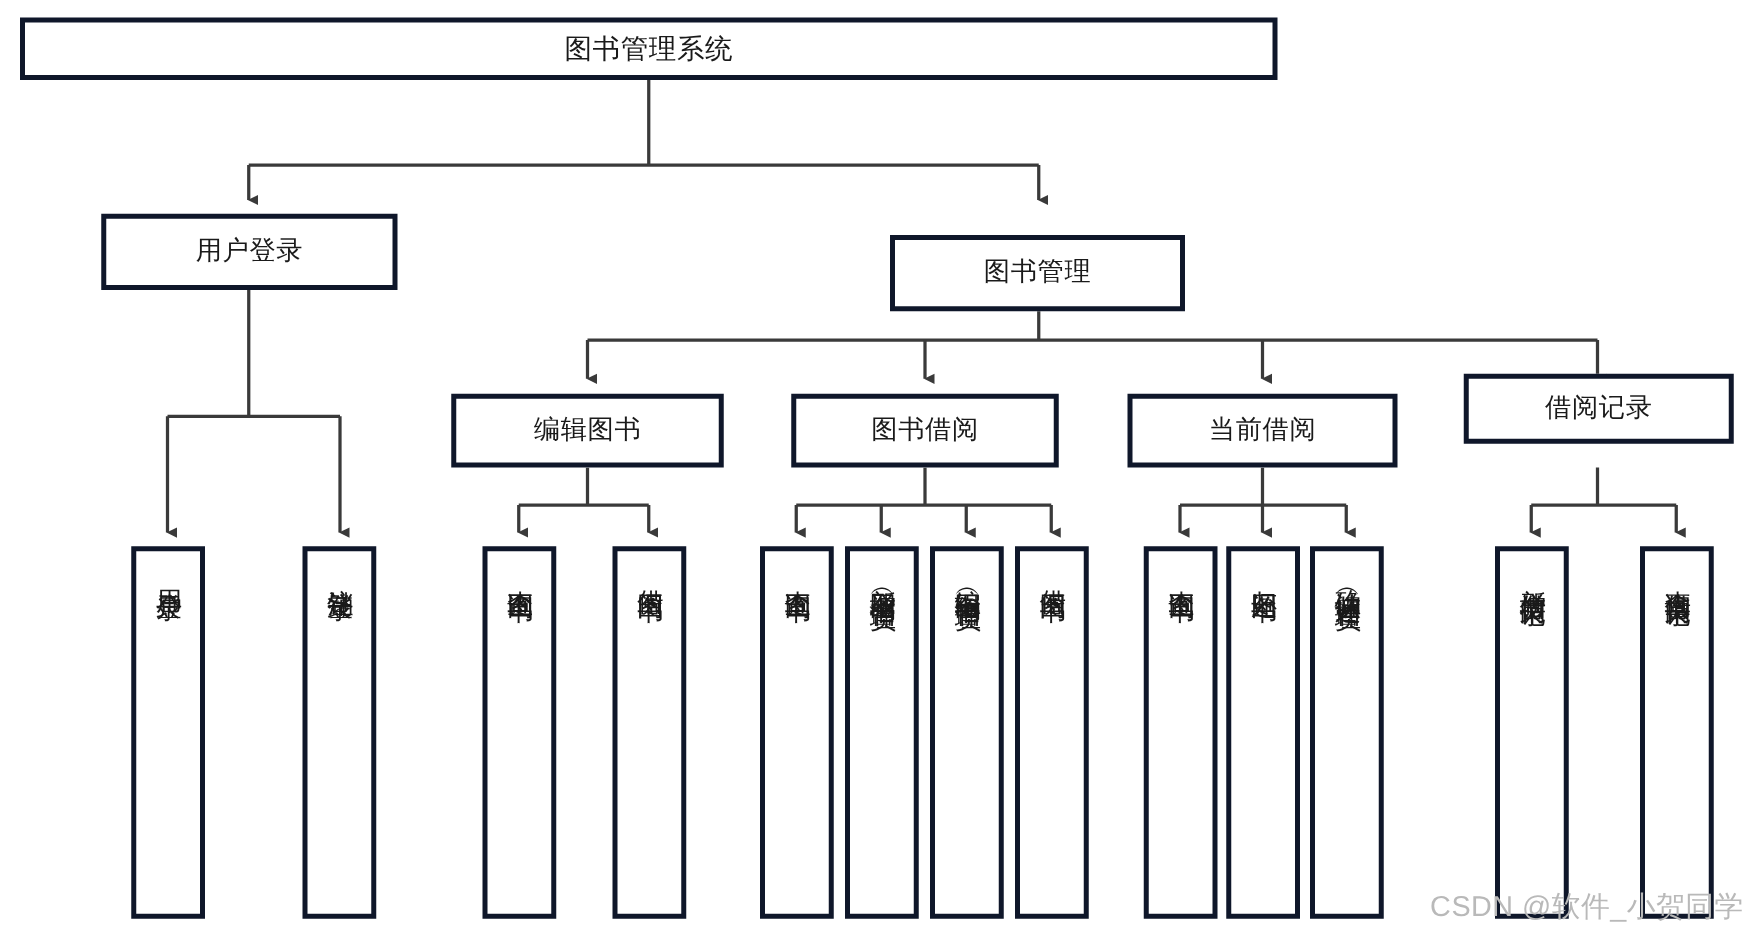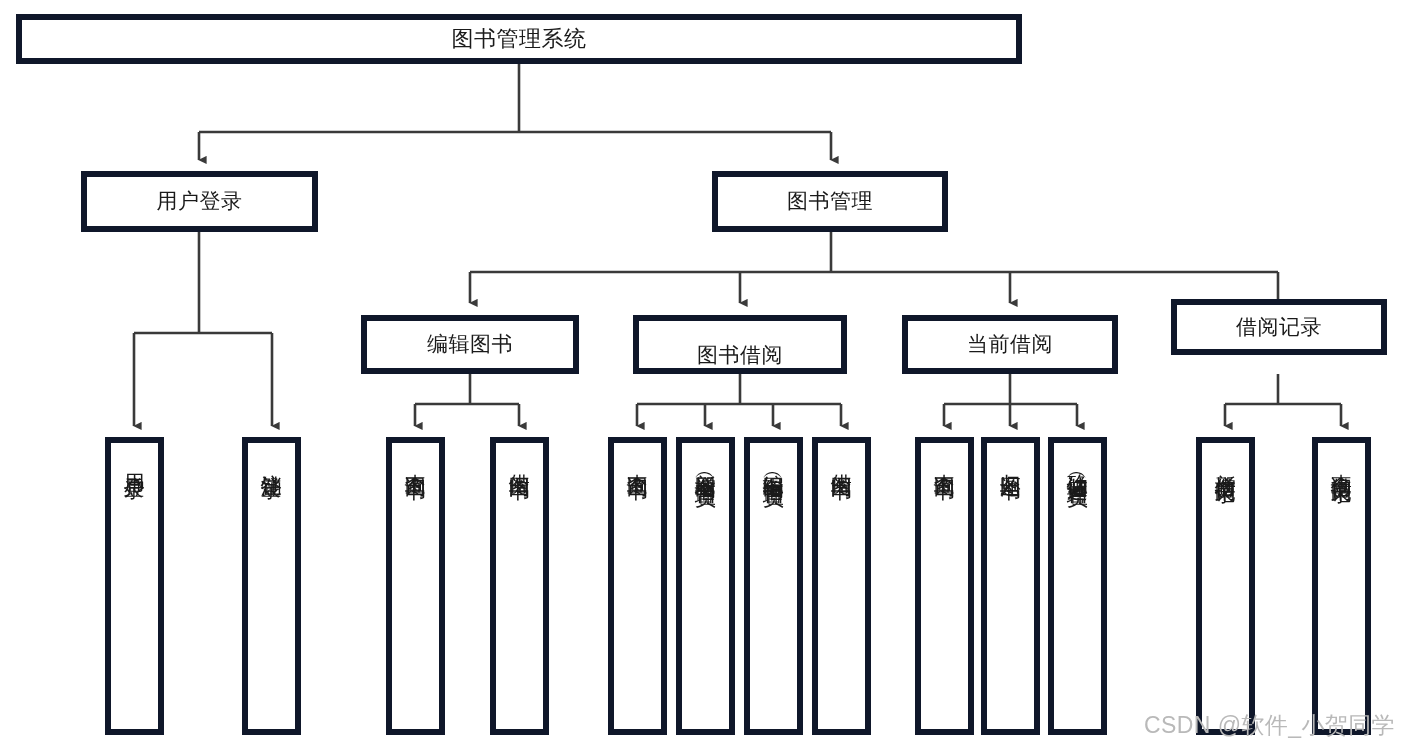--- a/index.html
+++ b/index.html
@@ -23,21 +23,21 @@
     left: 0;
     top: 0;
     width: 1405px;
     height: 747px;
     pointer-events: none;
   }
   .node {
     position: absolute;
     box-sizing: border-box;
     background: #ffffff;
-    border: 6px solid #0f172a;
+    border: 4px solid #0f172a;
     display: flex;
     align-items: center;
     justify-content: center;
     color: #1a1a1a;
   }
   .node-label {
     display: block;
     text-align: center;
     line-height: 1.18;
     letter-spacing: 0.5px;
@@ -127,28 +127,28 @@
     </g>
   </svg>
 
   <div class="node root horizontal" style="left:16px; top:14px; width:1006px; height:50px;">
     <span class="node-label">图书管理系统</span>
   </div>
 
   <div class="node horizontal" style="left:81px; top:171px; width:237px; height:61px;">
     <span class="node-label">用户登录</span>
   </div>
-  <div class="node horizontal" style="left:712px; top:171px; width:236px; height:61px;justify-content:center;">
+  <div class="node horizontal" style="left:712px; top:188px; width:236px; height:61px;justify-content:center;">
     <span class="node-label">图书管理</span>
   </div>
 
   <div class="node horizontal" style="left:361px; top:315px; width:218px; height:59px;">
     <span class="node-label">编辑图书</span>
   </div>
-  <div class="node horizontal" style="left:633px; top:315px; width:214px; height:59px;align-items:flex-end;">
+  <div class="node horizontal" style="left:633px; top:315px; width:214px; height:59px;">
     <span class="node-label">图书借阅</span>
   </div>
   <div class="node horizontal" style="left:902px; top:315px; width:216px; height:59px;">
     <span class="node-label">当前借阅</span>
   </div>
   <div class="node horizontal" style="left:1171px; top:299px; width:216px; height:56px;">
     <span class="node-label">借阅记录</span>
   </div>
 
   <div class="node vertical" style="left:105px; top:437px; width:59px; height:298px;">

